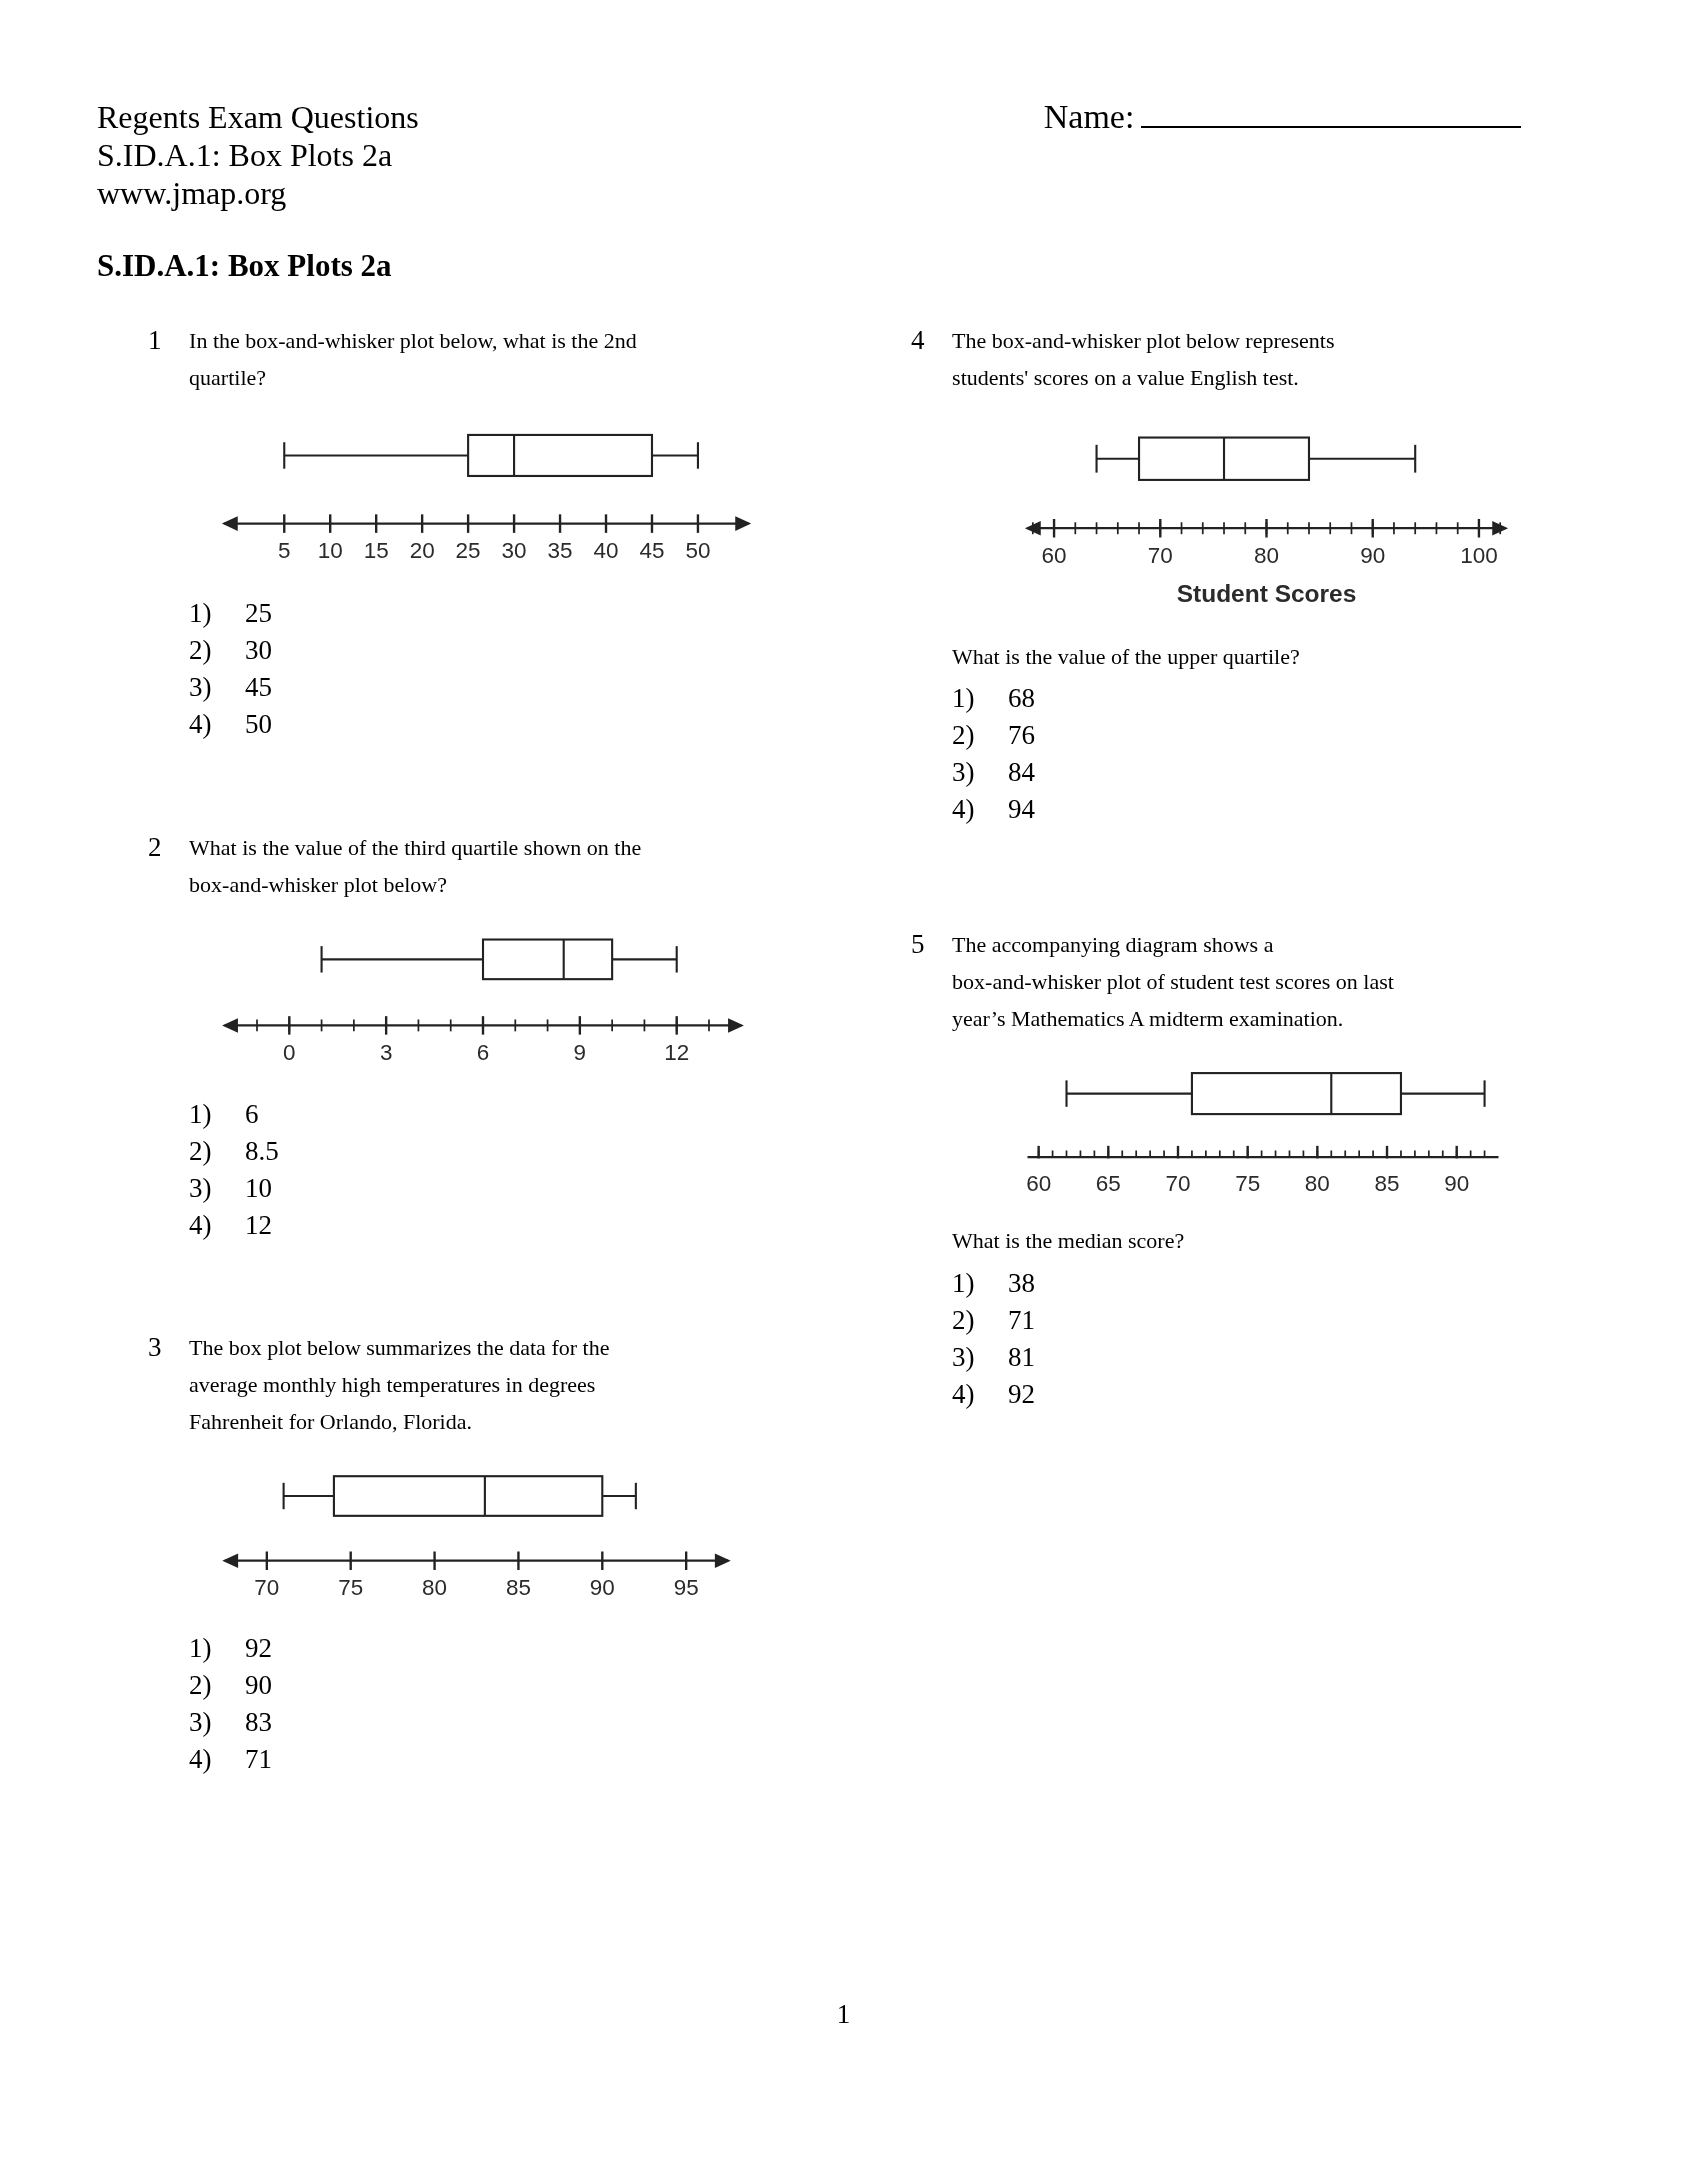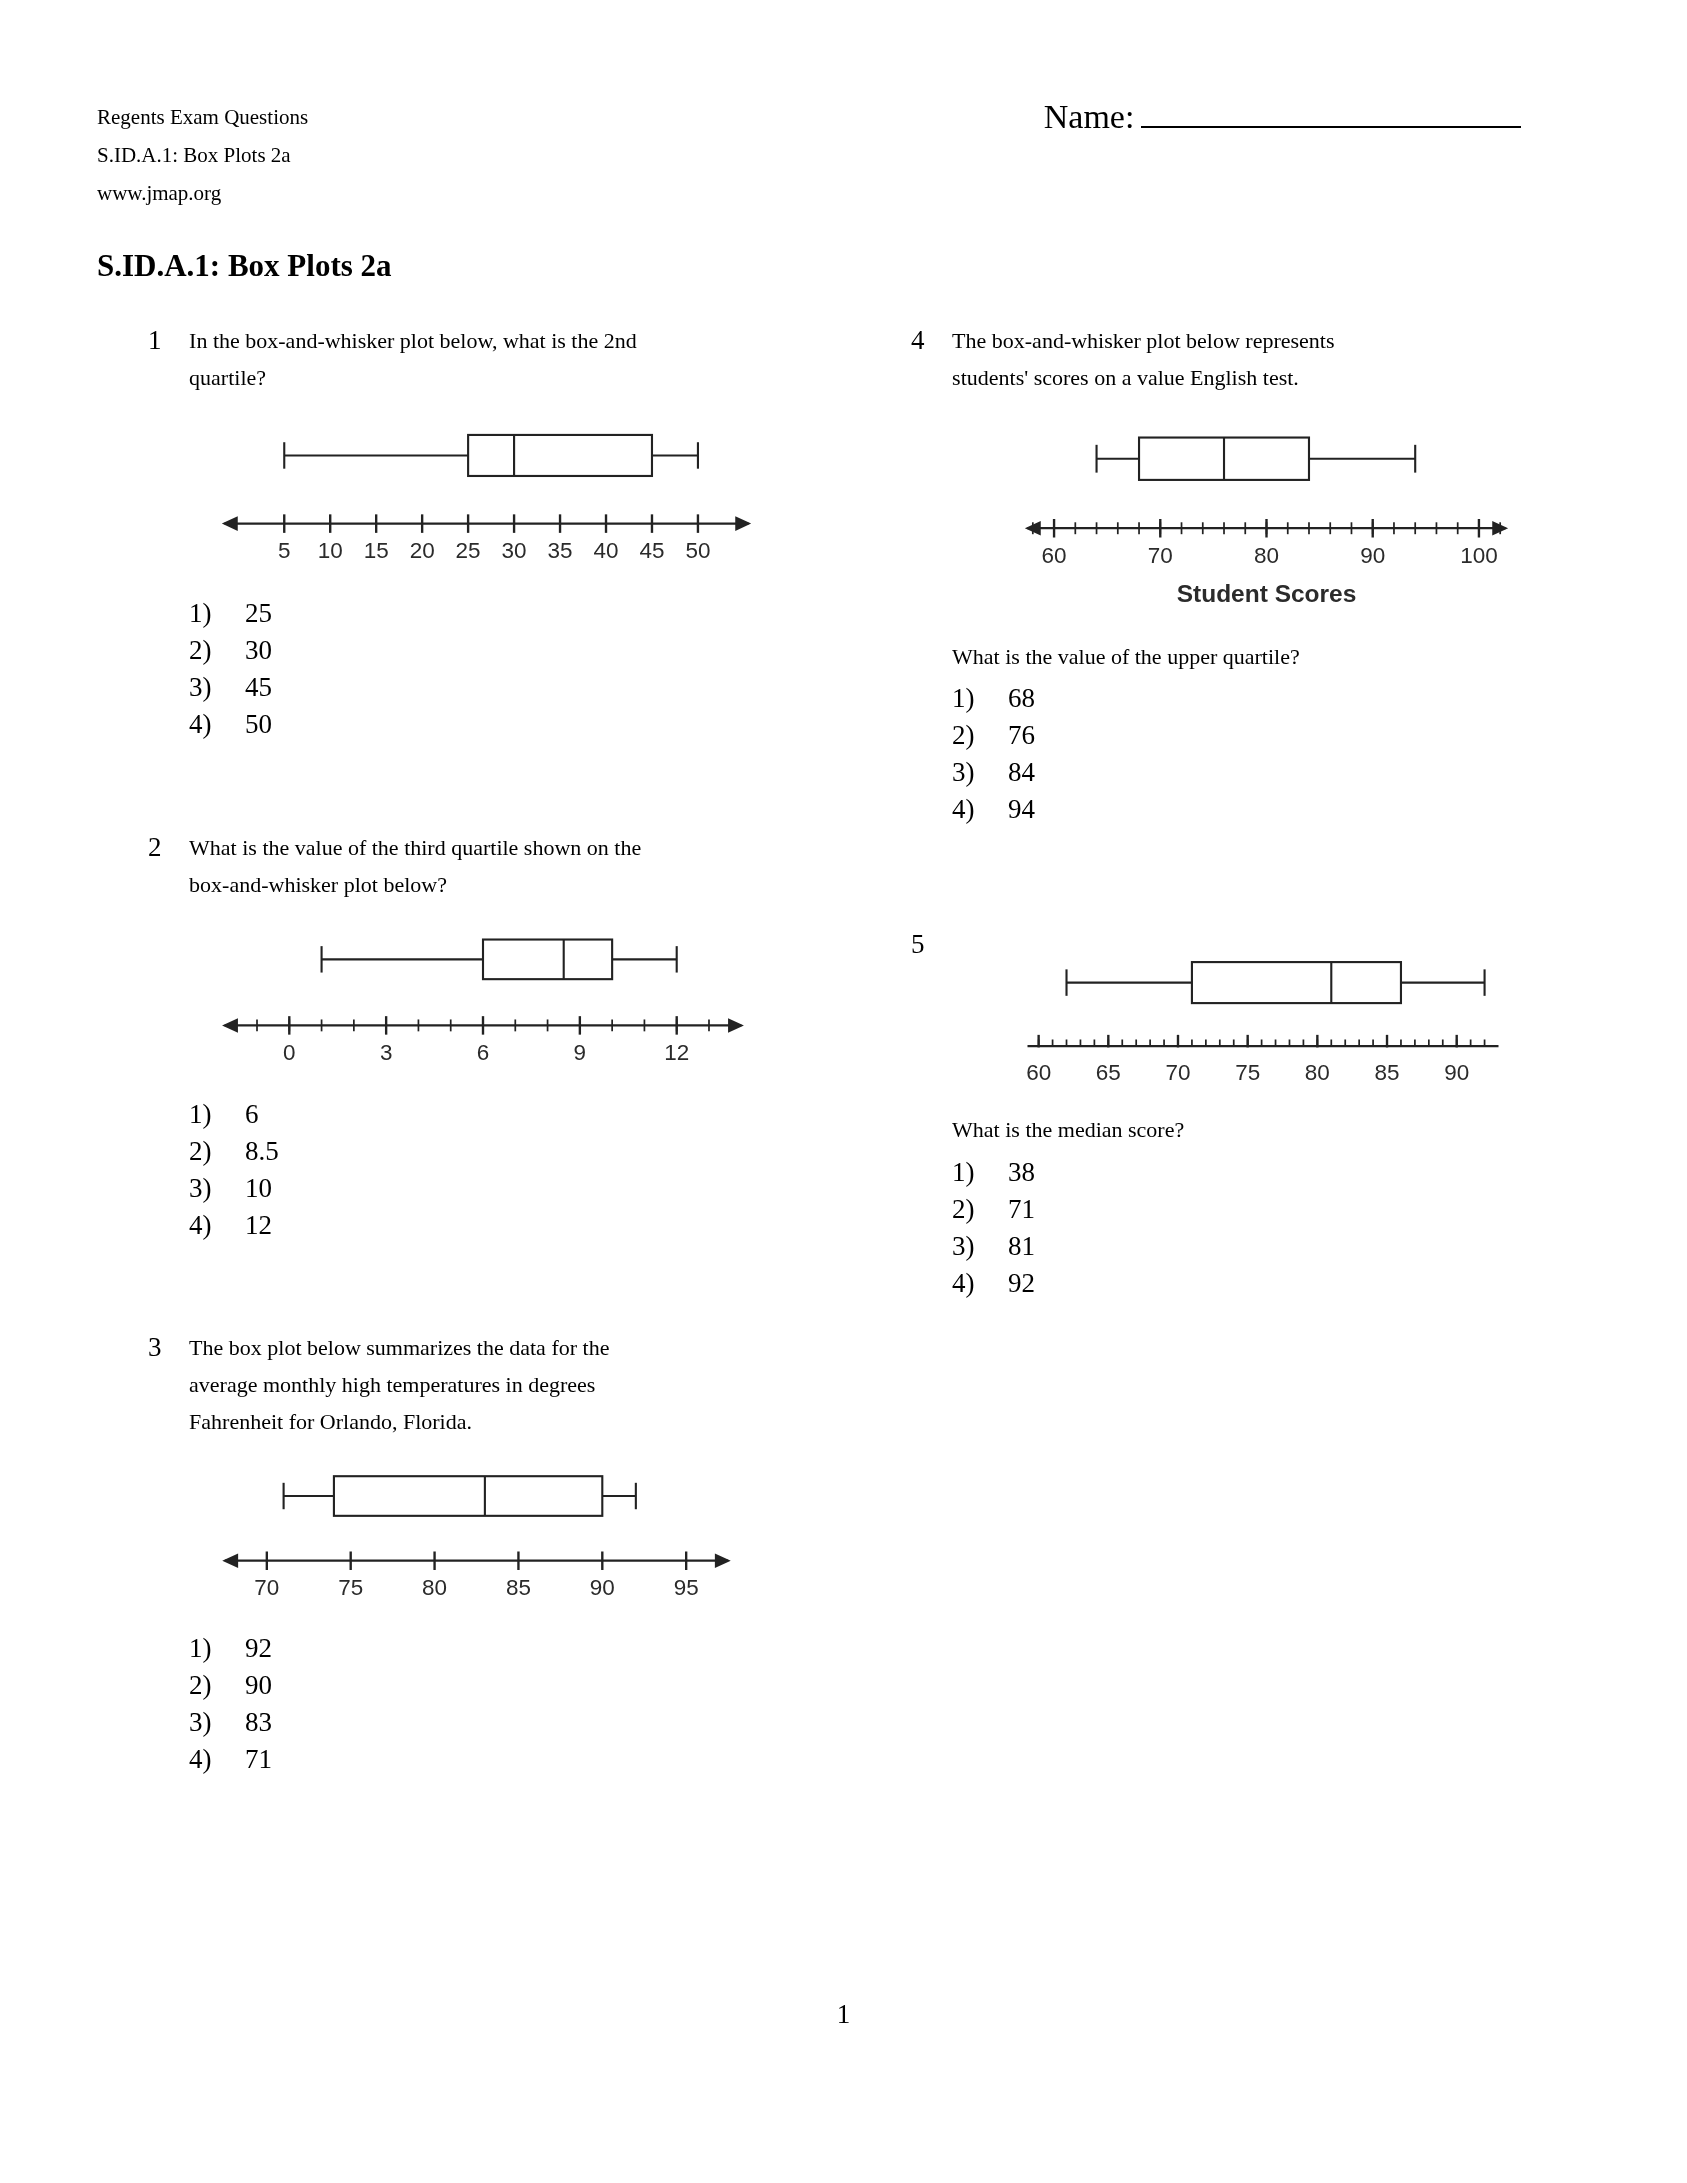--- a/index.html
+++ b/index.html
@@ -1,21 +1,21 @@
 <!DOCTYPE html>
 <html style="font-size:10.6px"><head>
 <meta charset="utf-8">
 <style>
   * { margin:0; padding:0; box-sizing:border-box; }
   html,body { background:#ffffff; }
   body { width:1687px; height:2183px; font-family:"Liberation Serif", serif; color:#000; }
   .page { position:relative; width:1687px; height:2183px; padding:98px 0 0 97px; background:#fff; }
 
   .header-row { display:flex; justify-content:space-between; align-items:flex-start; width:1424px; }
-  .header-left div { font-size:21px; line-height:38px; }
+  .header-left div { font-size:32px; line-height:38px; }
   .name-line { font-size:34px; line-height:38px; white-space:nowrap; }
   .name-blank { display:inline-block; width:380px; height:29px; border-bottom:2px solid #000; margin-left:6.6px; vertical-align:baseline; }
 
   .doc-title { margin-top:36px; font-size:31px; font-weight:bold; }
 
   .columns { display:flex; margin-top:38px; margin-left:51px; gap:98px; }
   .col-left { width:665px; }
   .col-right { width:638px; }
 
   .question { display:flex; align-items:flex-start; }
@@ -305,20 +305,23 @@
               <span class="clabel">4)</span>
               <span class="ctext">94</span>
             </div>
           </div>
         </div>
       </div>
 
       <div class="question">
         <div class="qnum">5</div>
         <div class="qbody">
+          <div class="prompt">The accompanying diagram shows a
+box-and-whisker plot of student test scores on last
+year’s Mathematics A midterm examination.</div>
           <div class="figure indent-lg">
             <svg width="516" height="136" viewBox="0 0 780 205">
                 <line x1="34" y1="148" x2="746" y2="148" stroke="#222222" stroke-width="3.4"></line>
                 <line x1="50.8520710059171" y1="138" x2="50.8520710059171" y2="148" stroke="#222222" stroke-width="2.6"></line>
                 <line x1="71.91715976331355" y1="138" x2="71.91715976331355" y2="148" stroke="#222222" stroke-width="2.6"></line>
                 <line x1="92.98224852071" y1="138" x2="92.98224852071" y2="148" stroke="#222222" stroke-width="2.6"></line>
                 <line x1="114.04733727810645" y1="138" x2="114.04733727810645" y2="148" stroke="#222222" stroke-width="2.6"></line>
                 <line x1="135.1124260355029" y1="138" x2="135.1124260355029" y2="148" stroke="#222222" stroke-width="2.6"></line>
                 <line x1="156.17751479289936" y1="138" x2="156.17751479289936" y2="148" stroke="#222222" stroke-width="2.6"></line>
                 <line x1="177.24260355029583" y1="138" x2="177.24260355029583" y2="148" stroke="#222222" stroke-width="2.6"></line>

